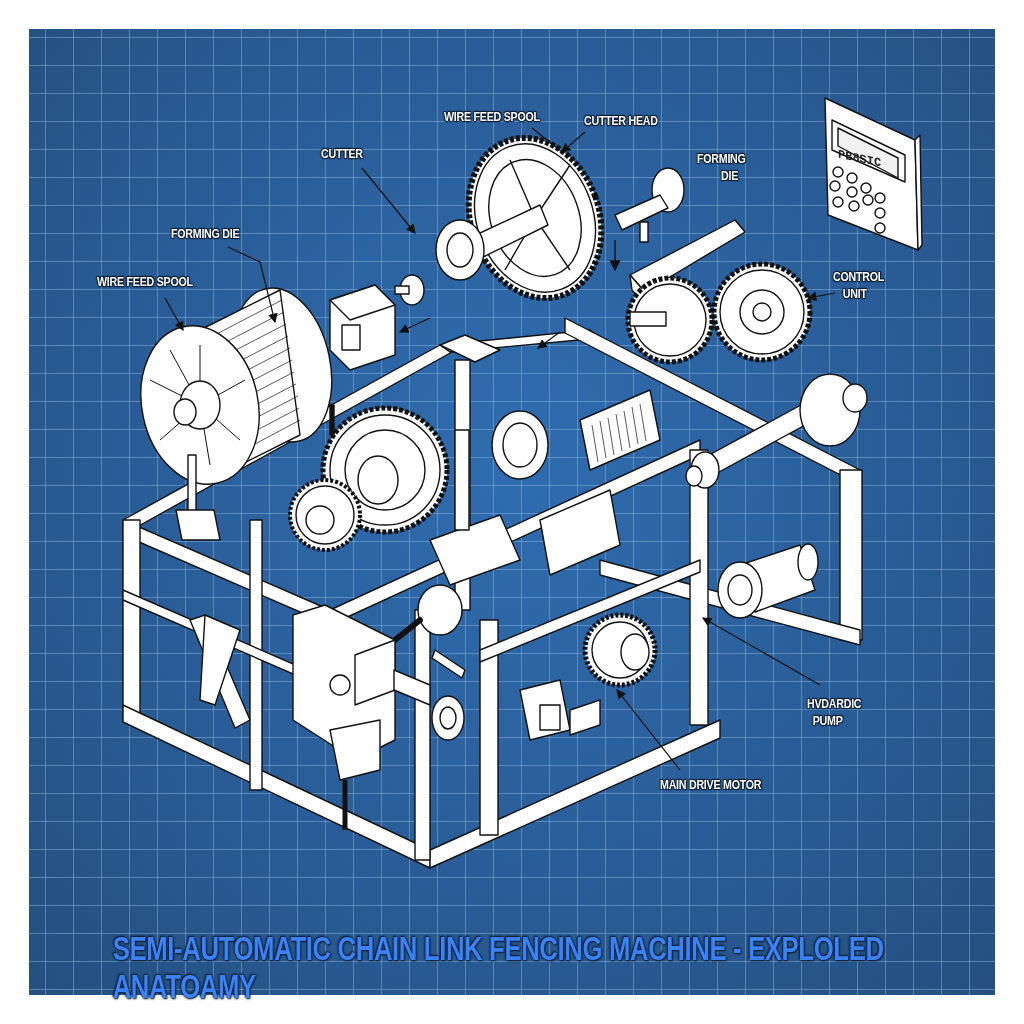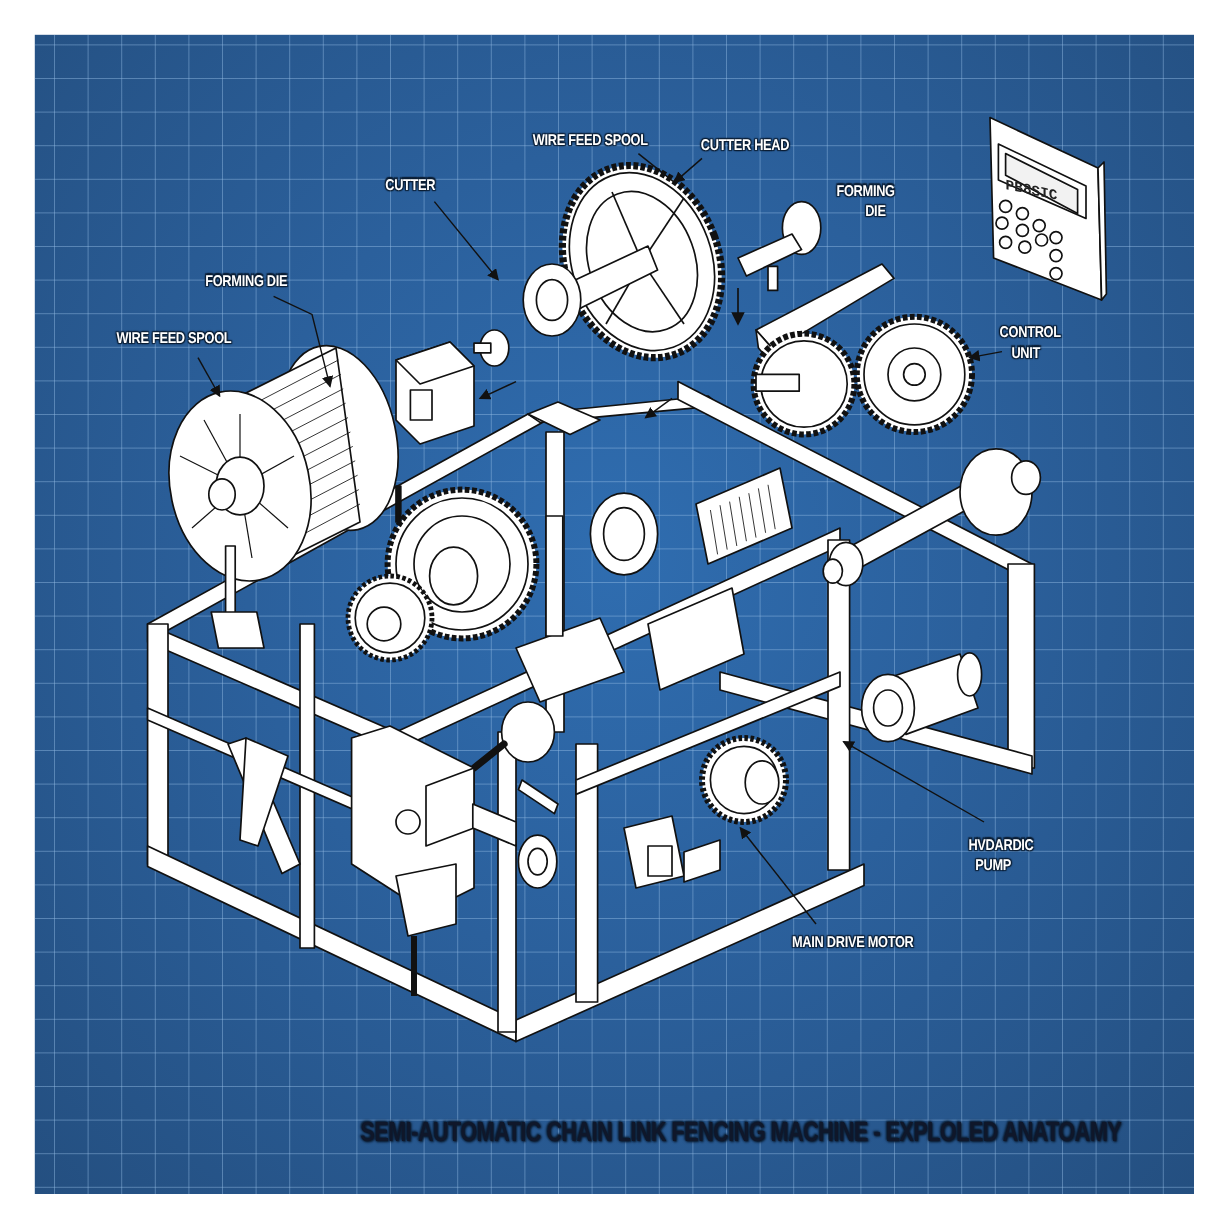--- a/index.html
+++ b/index.html
@@ -19,22 +19,22 @@
   }
   svg.drawing { position:absolute; left:0; top:0; width:1024px; height:1024px; }
   .label {
     position:absolute; color:#ffffff; font-family:"Liberation Sans", sans-serif;
     font-weight:bold; font-size:13px; letter-spacing:-0.3px; line-height:17px;
     text-shadow: 0 0 2px #0c1e33, 1px 1px 1px #0c1e33, -1px -1px 1px #0c1e33, 1px -1px 1px #0c1e33, -1px 1px 1px #0c1e33;
     transform: scaleX(0.82); transform-origin:left top; white-space:nowrap;
   }
   .label.center { text-align:center; }
   .title {
-    position:absolute; left:0; width:1024px; top:930px; text-align:right;
-    color:#0f172a; font-family:"Liberation Sans", sans-serif; font-weight:bold; font-size:23px;
+    position:absolute; left:0; width:1024px; top:930px; text-align:left;
+    color:#3b82f6; font-family:"Liberation Sans", sans-serif; font-weight:bold; font-size:33px;
     letter-spacing:-0.5px;
     text-shadow: 0 0 3px #0c1e33, 1px 1px 2px #0c1e33, -1px -1px 2px #0c1e33;
   }
   .title span { display:inline-block; transform:scaleX(0.78); }
   .screen-text {
     position:absolute; left:838px; top:152px; font-family:"Liberation Mono", monospace;
     font-size:12px; color:#222; font-weight:bold; transform:skewY(12deg);
   }
 </style>
 </head>

